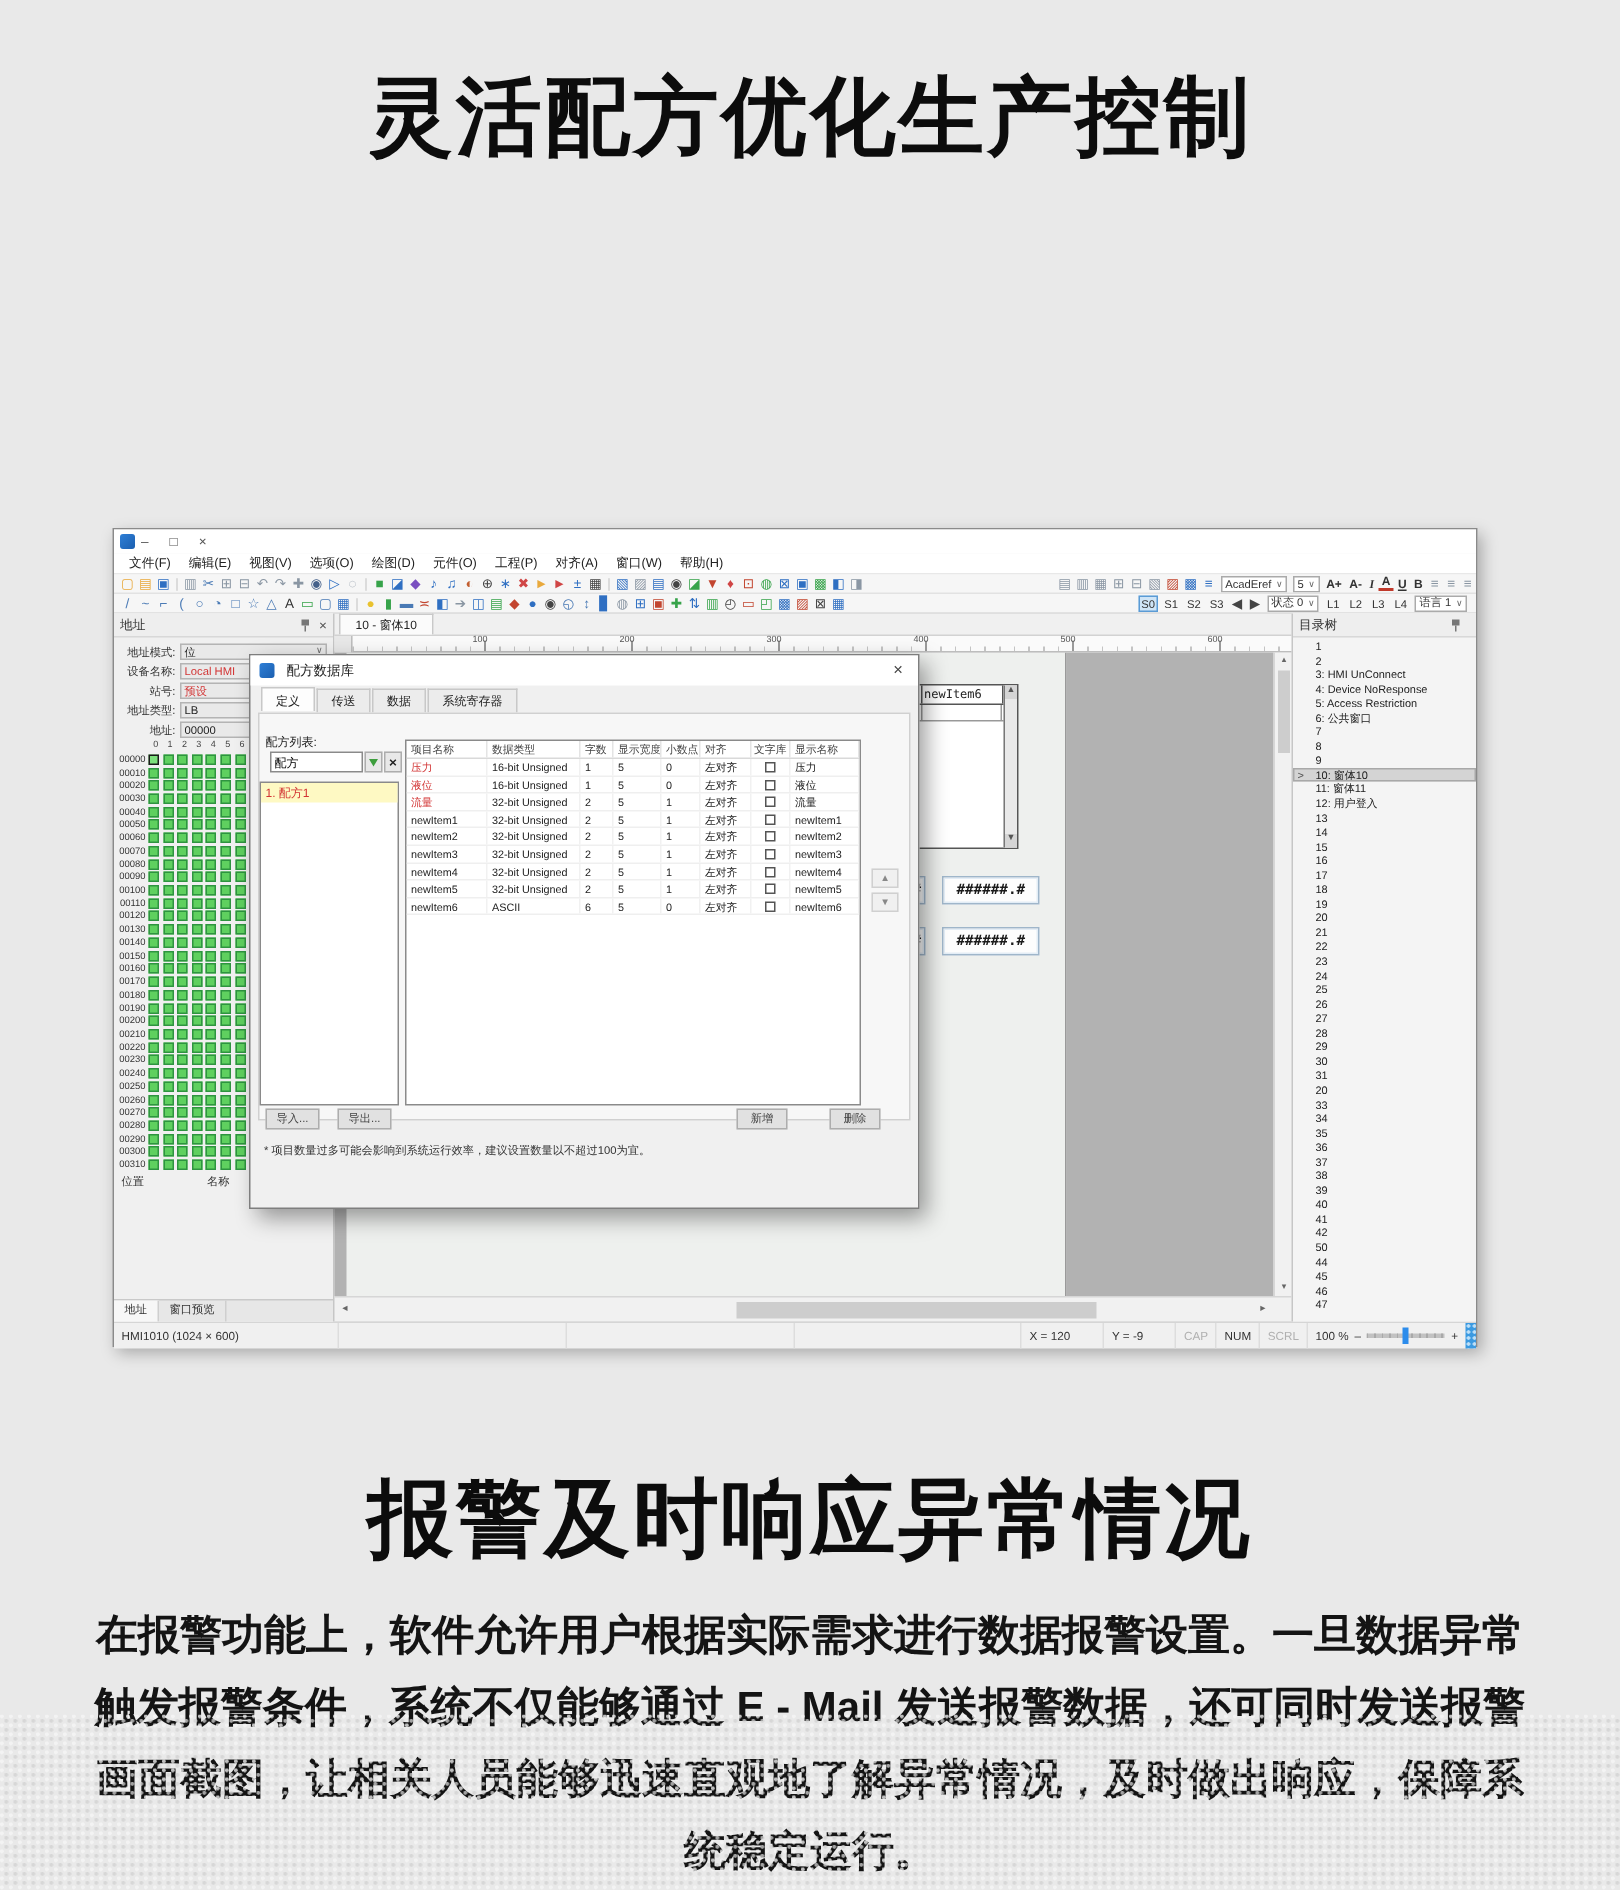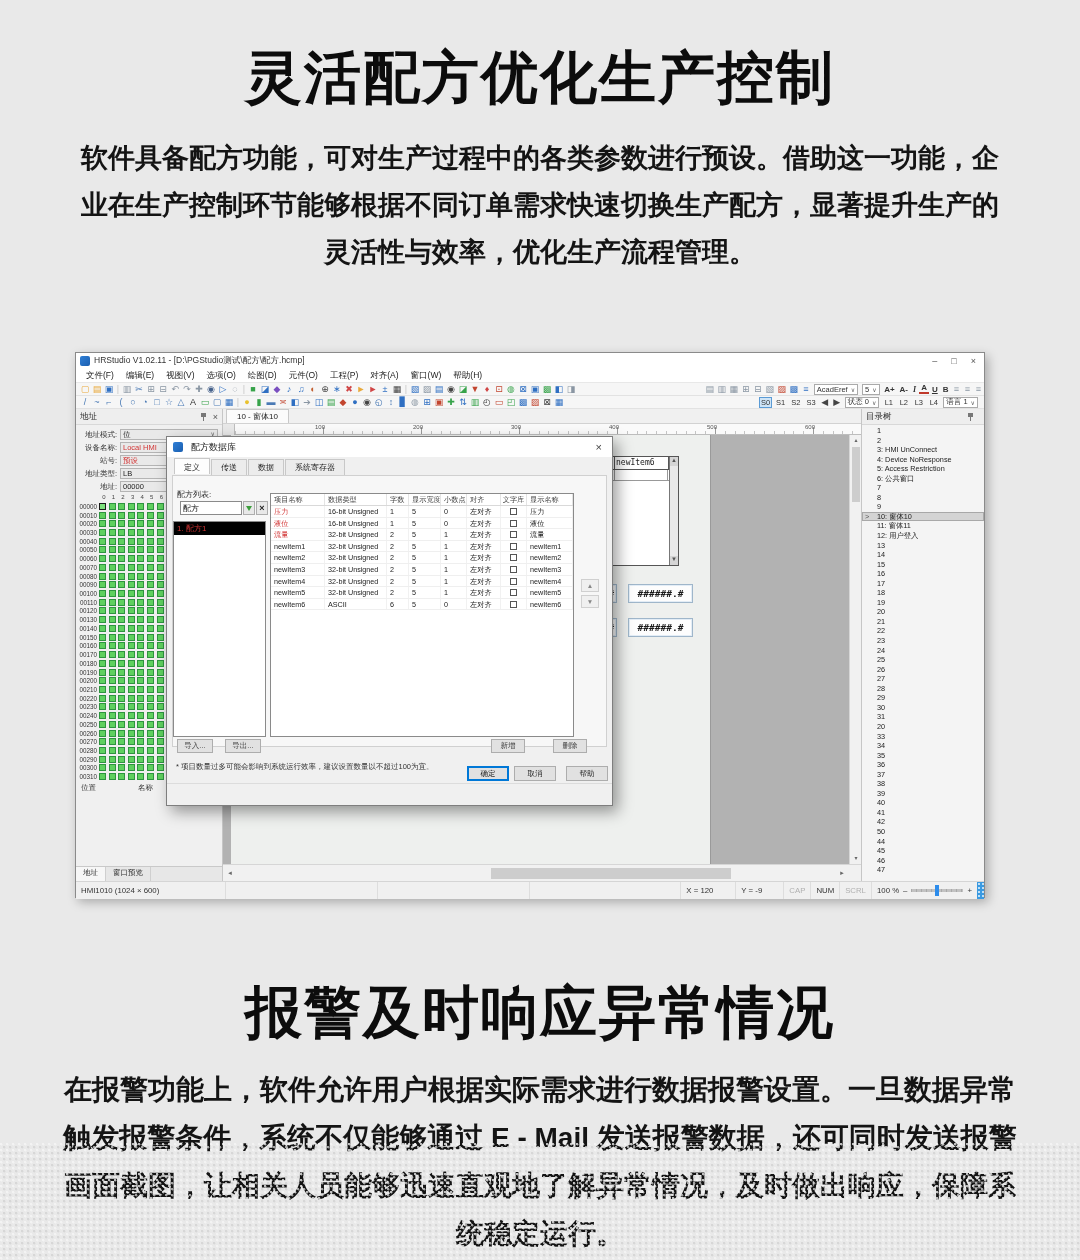--- a/index.html
+++ b/index.html
@@ -172,21 +172,21 @@
   .dlg-filter input { width:62px; height:14px; border:1px solid #8a8a8a; font-size:8px;
     padding:0 2px; font-family:inherit; }
   .dlg-fbtn { width:12px; height:14px; border:1px solid #adadad; background:#e8e8e8;
     margin-left:1px; display:flex; align-items:center; justify-content:center; }
   .funnel { width:0; height:0; border-left:3.5px solid transparent; border-right:3.5px solid transparent;
     border-top:5px solid #3d9e3d; }
   .dlg-fbtn .fx { font-size:9px; font-weight:bold; color:#222; line-height:10px; }
   .dlg-list { position:absolute; left:6px; top:84px; width:93px; height:216px; background:#fff;
     border:1px solid #8a8a8a; z-index:2; }
   .dlg-list .litem { height:13px; line-height:13px; font-size:8px; color:#d23434;
-    background:#000000; padding-left:3px; }
+    background:#fef9c3; padding-left:3px; }
   .dlg-btn { position:absolute; height:14px; background:#e1e1e1; border:1px solid #adadad;
     font-size:7.5px; color:#444; text-align:center; line-height:12px; z-index:2; }
 
   .dlg-table { position:absolute; left:103px; top:56px; width:304px; height:244px;
     background:#fff; border:1px solid #8a8a8a; z-index:2; overflow:hidden; }
   .dt-hrow { display:flex; height:12px; border-bottom:1px solid #d9d9d9; }
   .dt-hcell { font-size:7.2px; color:#444; padding:1px 0 0 3px; border-right:1px solid #e4e4e4;
     white-space:nowrap; overflow:hidden; flex:none; }
   .dt-row { display:flex; height:11.6px; border-bottom:1px solid #efefef; }
   .dt-cell { font-size:7.2px; color:#222; padding:1px 0 0 3px; border-right:1px solid #f1f1f1;
@@ -220,32 +220,25 @@
   .sb-grip { width:7px; height:100%; background:#3b9ae1;
     background-image:radial-gradient(circle at 2px 2px,#bfe0f7 1px,transparent 1.4px);
     background-size:4px 4px; }
 </style>
 </head>
 <body>
 
 <div class="poster">
 
   <div class="headline top">灵活配方优化生产控制</div>
-  <div class="para top">
-
-  <div>软件具备配方功能，可对生产过程中的各类参数进行预设。借助这一功能，企</div>
-      <div>业在生产控制环节能够根据不同订单需求快速切换生产配方，显著提升生产的</div>
-      <div>灵活性与效率，优化生产流程管理。</div>
-    </div>
 
   <div class="app-window">
 
     <div class="titlebar">
       <span class="app-icon"></span>
-      <span class="title-text">HRStudio V1.02.11 - [D:\PGStudio测试\配方\配方.hcmp]</span>
       <span class="win-btns">
         <span>–</span>
         <span>□</span>
         <span>×</span>
       </span>
     </div>
 
     <div class="menubar">
 
     <span class="menu-item">文件(F)</span>
@@ -1284,25 +1277,20 @@
         <div class="ab">▼</div>
       </div>
 
       <span class="dlg-btn" style="left:10px; top:302px; width:36px;">导入...</span>
       <span class="dlg-btn" style="left:58px; top:302px; width:36px;">导出...</span>
       <span class="dlg-btn" style="left:324px; top:302px; width:34px;">新增</span>
       <span class="dlg-btn" style="left:386px; top:302px; width:34px;">删除</span>
 
       <div class="dlg-note">* 项目数量过多可能会影响到系统运行效率，建议设置数量以不超过100为宜。</div>
 
-      <div class="dlg-bottom">
-        <span class="dlg-bbtn primary" style="left:300px;">确定</span>
-        <span class="dlg-bbtn" style="left:347px;">取消</span>
-        <span class="dlg-bbtn" style="left:399px;">帮助</span>
-      </div>
     </div>
 
     <div class="statusbar">
       <span class="sb-cell sb-device">HMI1010 (1024 × 600)</span>
       <span class="sb-fill"></span>
       <span class="sb-fill"></span>
       <span class="sb-fill"></span>
       <span class="sb-cell" style="width:55px;">X = 120</span>
       <span class="sb-cell" style="width:48px;">Y = -9</span>
       <span class="sb-cell sb-dim">CAP</span>

